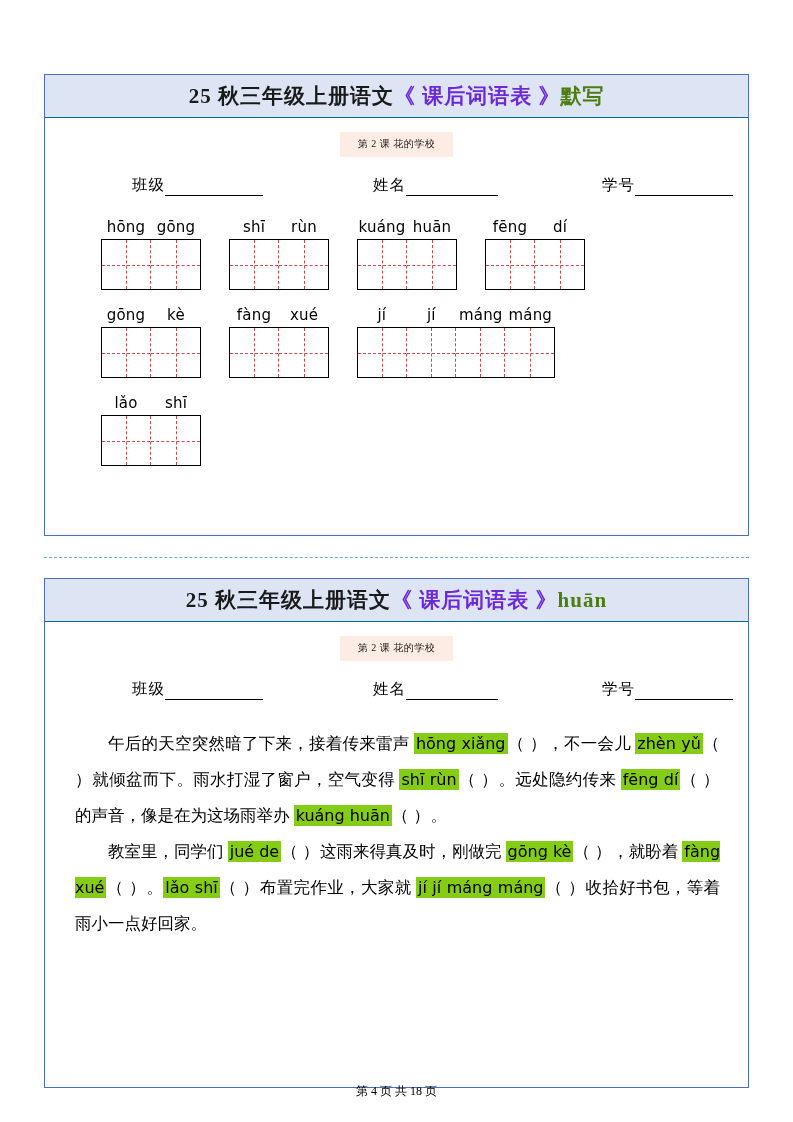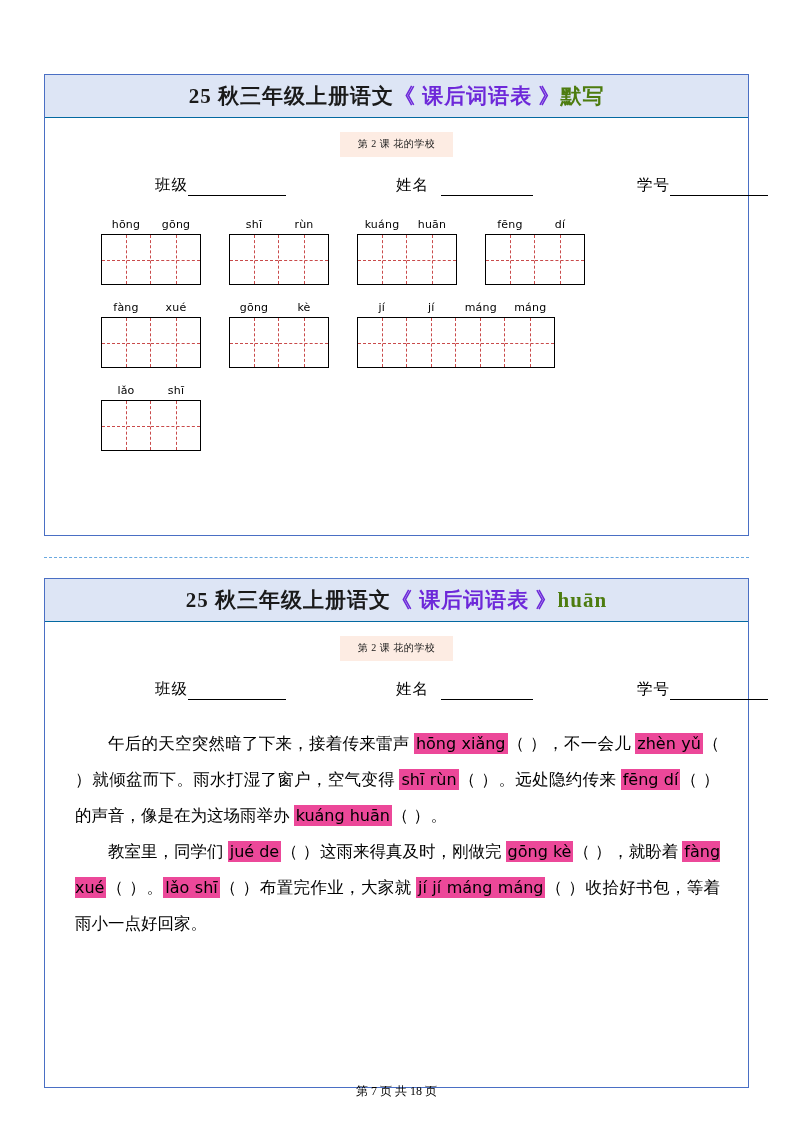--- a/index.html
+++ b/index.html
@@ -73,43 +73,43 @@
     font-size: 15.5px;
     letter-spacing: 1px;
   }
   .info-item { display: flex; align-items: flex-end; }
   .info-item .lbl { white-space: nowrap; }
   .info-item .blank {
     display: inline-block;
     border-bottom: 1px solid #000;
     height: 15px;
   }
-  .info-item.a { margin-left: 46px; }
+  .info-item.a { margin-left: 23px; }
   .info-item.a .blank { width: 98px; }
-  .info-item.b { margin-left: 110px; gap: 12px; }
+  .info-item.b { margin-left: 110px; }
   .info-item.b .blank { width: 92px; }
   .info-item.c { margin-left: 104px; }
   .info-item.c .blank { width: 98px; }
 
   
   .word-rows {
     margin-top: 22px;
     padding-left: 56px;
   }
   .word-row {
     display: flex;
     align-items: flex-end;
     margin-bottom: 16px;
   }
   .word-group { margin-right: 28px; }
   .pinyin-line {
     display: flex;
     justify-content: flex-start;
     font-family: "DejaVu Sans", sans-serif;
-    font-size: 11px;
+    font-size: 15px;
     margin-bottom: 3px;
     letter-spacing: 0.2px;
   }
   .pinyin-line span {
     flex: 1 1 0;
     text-align: center;
     white-space: nowrap;
   }
   .grid {
     display: flex;
@@ -143,21 +143,21 @@
     margin-top: 26px;
     padding: 0 28px 0 30px;
     font-size: 16.5px;
     line-height: 36px;
     text-align: justify;
     font-family: "Liberation Serif", serif;
   }
   .passage p { margin: 0 0 0 0; text-indent: 2em; }
   .py {
     font-family: "DejaVu Sans", sans-serif;
-    background: #ec4899;
+    background: #84cc16;
     padding: 1px 2px;
     font-size: 16px;
   }
   .paren {
     letter-spacing: 0.5px;
   }
 
   
   .divider {
     position: absolute;
@@ -247,32 +247,32 @@
             </div>
             <div class="grid">
               <div class="cell"></div>
               <div class="cell"></div>
             </div>
           </div>
         </div>
         <div class="word-row">
           <div class="word-group">
             <div class="pinyin-line">
+              <span>gōng</span>
+              <span>kè</span>
+            </div>
+            <div class="grid">
+              <div class="cell"></div>
+              <div class="cell"></div>
+            </div>
+          </div>
+          <div class="word-group">
+            <div class="pinyin-line">
               <span>fàng</span>
               <span>xué</span>
-            </div>
-            <div class="grid">
-              <div class="cell"></div>
-              <div class="cell"></div>
-            </div>
-          </div>
-          <div class="word-group">
-            <div class="pinyin-line">
-              <span>gōng</span>
-              <span>kè</span>
             </div>
             <div class="grid">
               <div class="cell"></div>
               <div class="cell"></div>
             </div>
           </div>
           <div class="word-group">
             <div class="pinyin-line">
               <span>jí</span>
               <span>jí</span>
@@ -330,15 +330,15 @@
       </div>
     </div>
 
     <div class="passage" id="passage">
         <p><span>午后的天空突然暗了下来，接着传来雷声 </span><span class="py">hōng xiǎng</span><span class="paren">（          ）</span><span>，不一会儿 </span><span class="py">zhèn yǔ</span><span class="paren">（          ）</span><span>就倾盆而下。雨水打湿了窗户，空气变得 </span><span class="py">shī rùn</span><span class="paren">（          ）</span><span>。远处隐约传来 </span><span class="py">fēng dí</span><span class="paren">（          ）</span><span>的声音，像是在为这场雨举办 </span><span class="py">kuáng huān</span><span class="paren">（          ）</span><span>。</span></p>
         <p><span>教室里，同学们 </span><span class="py">jué de</span><span class="paren">（          ）</span><span>这雨来得真及时，刚做完 </span><span class="py">gōng kè</span><span class="paren">（          ）</span><span>，就盼着 </span><span class="py">fàng xué</span><span class="paren">（          ）</span><span>。</span><span class="py">lǎo shī</span><span class="paren">（          ）</span><span>布置完作业，大家就 </span><span class="py">jí jí máng máng</span><span class="paren">（          ）</span><span>收拾好书包，等着雨小一点好回家。</span></p>
       </div>
   </div>
 
   <div class="footer">
-    <span>第 7 页 共 18 页</span>
+    <span>第 4 页 共 18 页</span>
   </div>
 </div>
 
 </body></html>

